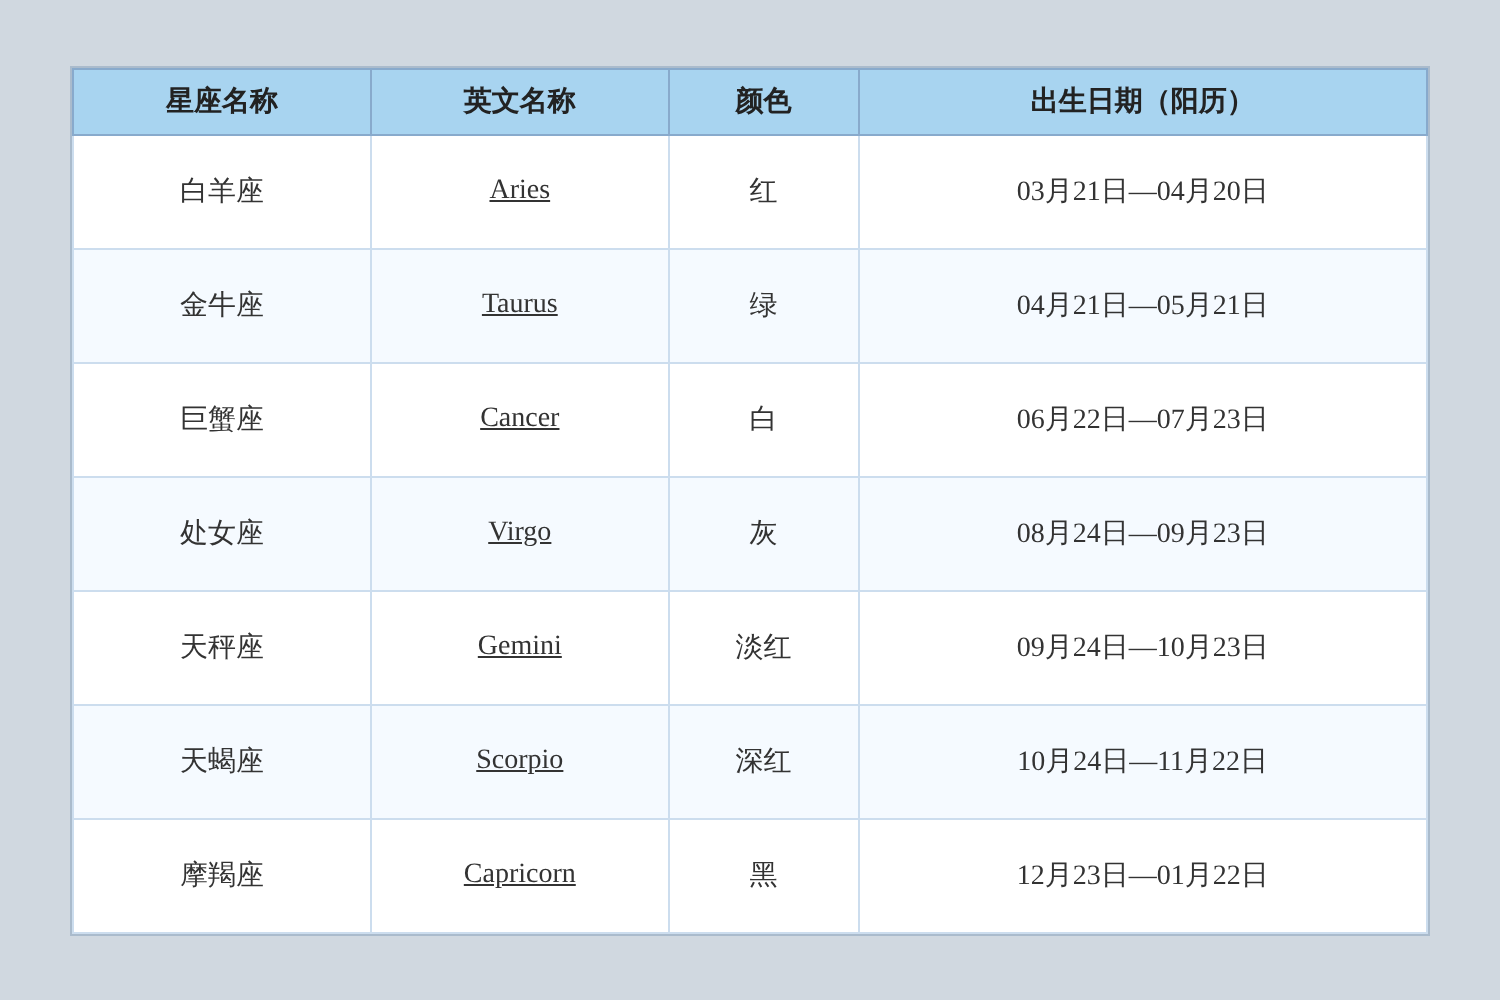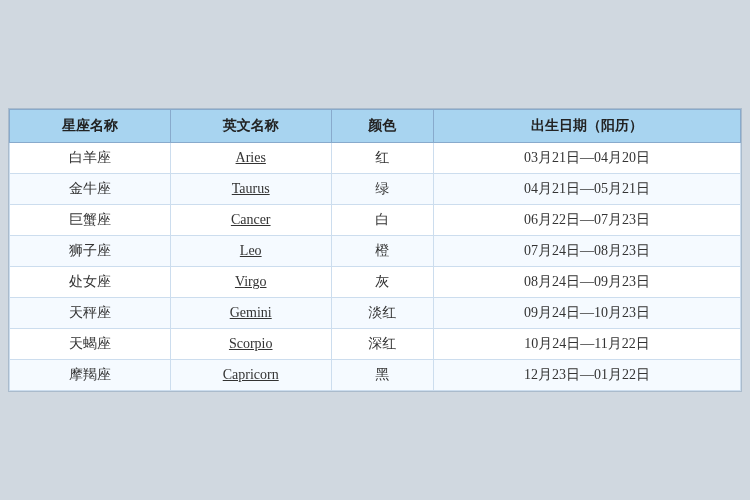--- a/index.html
+++ b/index.html
@@ -15,21 +15,21 @@
       display: flex;
       align-items: center;
       justify-content: center;
       font-family: "SimSun", "宋体", serif;
       font-size: 14px;
     }
 
     .table-container {
       background-color: #ffffff;
       border: 1px solid #aabbcc;
-      width: 734px;
+      width: 680px;
     }
 
     table {
       width: 100%;
       border-collapse: collapse;
     }
 
     thead tr {
       background-color: #a8d4f0;
     }
@@ -46,21 +46,21 @@
     tbody tr {
       background-color: #ffffff;
     }
 
     tbody tr:nth-child(even) {
       background-color: #f5faff;
     }
 
     tbody td {
       border: 1px solid #ccddee;
-      padding: 6px 10px;
+      padding: 19px 10px;
       text-align: center;
       color: #333;
       font-size: 14px;
     }
 
     tbody td:first-child {
       font-weight: normal;
     }
 
     tbody td:nth-child(2) {
@@ -94,26 +94,20 @@
           <td>绿</td>
           <td>04月21日—05月21日</td>
         </tr>
         <tr>
           <td>巨蟹座</td>
           <td>Cancer</td>
           <td>白</td>
           <td>06月22日—07月23日</td>
         </tr>
         <tr>
-          <td>狮子座</td>
-          <td>Leo</td>
-          <td>橙</td>
-          <td>07月24日—08月23日</td>
-        </tr>
-        <tr>
           <td>处女座</td>
           <td>Virgo</td>
           <td>灰</td>
           <td>08月24日—09月23日</td>
         </tr>
         <tr>
           <td>天秤座</td>
           <td>Gemini</td>
           <td>淡红</td>
           <td>09月24日—10月23日</td>

